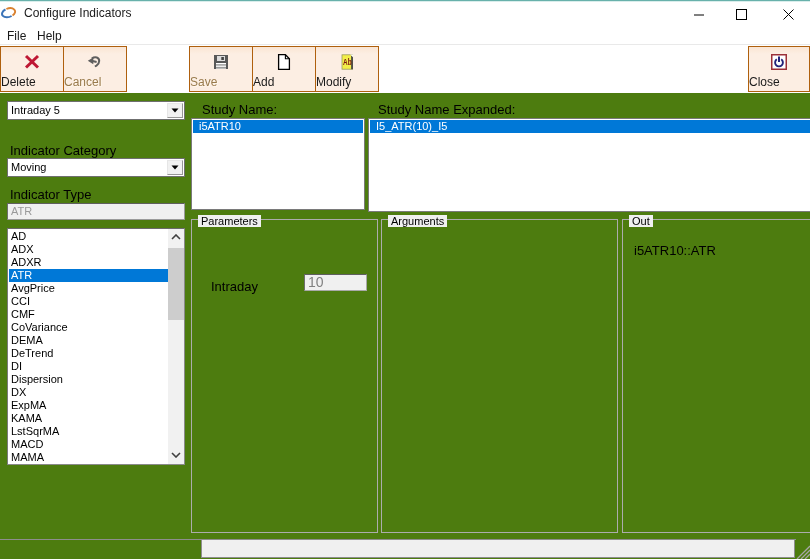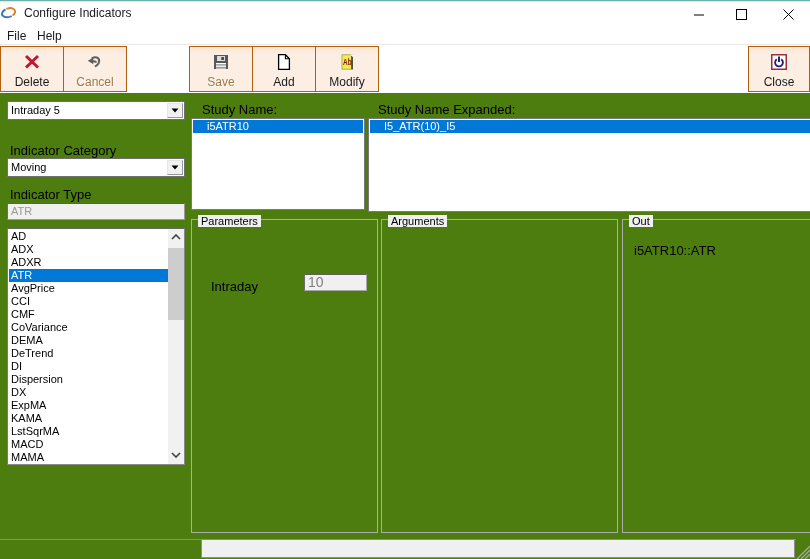--- a/index.html
+++ b/index.html
@@ -17,21 +17,21 @@
 #titlebar { position:absolute; left:0; top:2px; width:810px; height:42px; background:#FFFFFF; }
 #title { position:absolute; left:24px; top:6px; font-size:12px; line-height:15px; color:#1a1a1a; }
 #menu { position:absolute; left:0; top:28px; width:810px; height:16px; background:#fff; font-size:12px; color:#1a1a1a; }
 #menu span.mi { position:absolute; top:1px; }
 
 #toolbar { position:absolute; left:0; top:44px; width:810px; height:49px; background:#FFFFFF; border-top:1px solid #E9E9E9; }
 .tbtn {
   position:absolute; top:1px; height:46px; width:64px;
   background:linear-gradient(180deg, #FAE5D3 0px, #FCEEE3 7px, #FCEEE3 100%);
   border:1px solid #AF600E;
-  text-align:center; font-size:12px; color:#1a1a1a;
+  text-align:left; font-size:12px; color:#1a1a1a;
 }
 .tbtn .cap { position:absolute; left:0; right:0; top:28px; }
 .tbtn svg { position:absolute; left:50%; top:7px; transform:translateX(-50%); }
 .dis { color:#997B4D; text-shadow:1px 1px 0 #FFF7EC; }
 
 .combo { position:absolute; left:7px; width:178px; height:19px; background:#fff; border:1px solid #6F6F6F; }
 .combo .tx { position:absolute; left:3px; top:1px; font-size:11px; line-height:15px; color:#000; }
 .combo .btn { position:absolute; right:1px; top:1px; width:16px; height:15px; background:#F1F1F1;
   border:1px solid; border-color:#E6E6E6 #979797 #979797 #E6E6E6; }
 .combo .btn svg { position:absolute; left:3px; top:4px; }
@@ -43,21 +43,21 @@
 #lbox .items { position:absolute; left:1px; top:1px; width:159px; }
 #lbox .it { height:13px; font-size:11px; line-height:13px; color:#000; padding-left:2px; white-space:nowrap; }
 #lbox .it.sel { background:#0078D7; color:#fff; }
 #sbar { position:absolute; right:0; top:0; width:16px; height:235px; background:#F1F1F1; }
 #sbar .up, #sbar .dn { position:absolute; left:0; width:16px; height:17px; background:#F1F1F1; }
 #sbar .up { top:0; } #sbar .dn { bottom:0; }
 #sbar .thumb { position:absolute; left:0; top:19px; width:16px; height:72px; background:#CDCDCD; }
 
 .slist { position:absolute; top:118px; background:#fff; border:1px solid #7A7A7A; }
 .slist .sel { position:absolute; left:1px; top:1px; right:1px; height:13px; background:#0078D7;
-  color:#fff; font-size:11px; line-height:13px; padding-left:14px; white-space:nowrap; }
+  color:#fff; font-size:11px; line-height:13px; padding-left:6px; white-space:nowrap; }
 
 .grp { position:absolute; top:219px; height:314px; border:1px solid #ACACAC;text-align:right; }
 .grp .cap { position:absolute; top:-5px; left:6px; background:#F0F0F0; padding:0 3px; font-size:11px; color:#000; }
 
 #bb { position:absolute; left:304px; top:274px; width:63px; height:17px; background:#F0F0F0;
   border:1px solid; border-color:#5F5F5F #A9A9A9 #A9A9A9 #6E6E6E; }
 #bb .tx { position:absolute; left:3px; top:1px; font-size:14px; line-height:13px; color:#808080; }
 
 #botline { position:absolute; left:0; top:539px; width:796px; height:1px; background:#8E8E8E; }
 #statusbox { position:absolute; left:201px; top:539px; width:594px; height:19px; background:#F0F0F0; border:1px solid #8E8E8E; }

